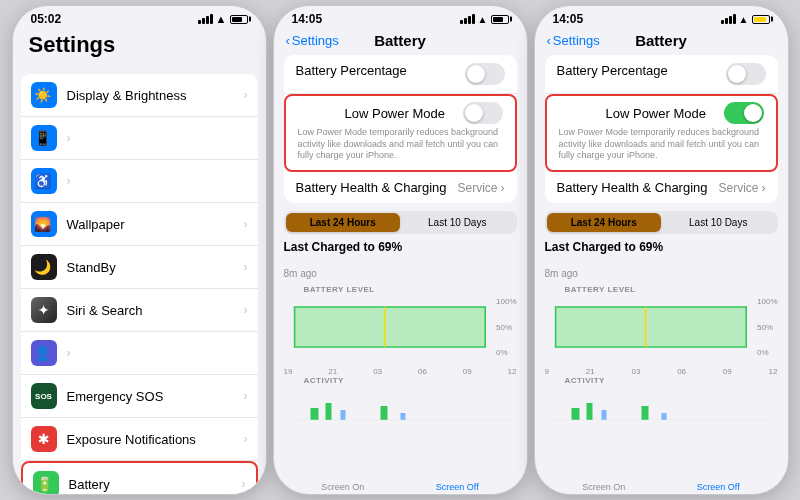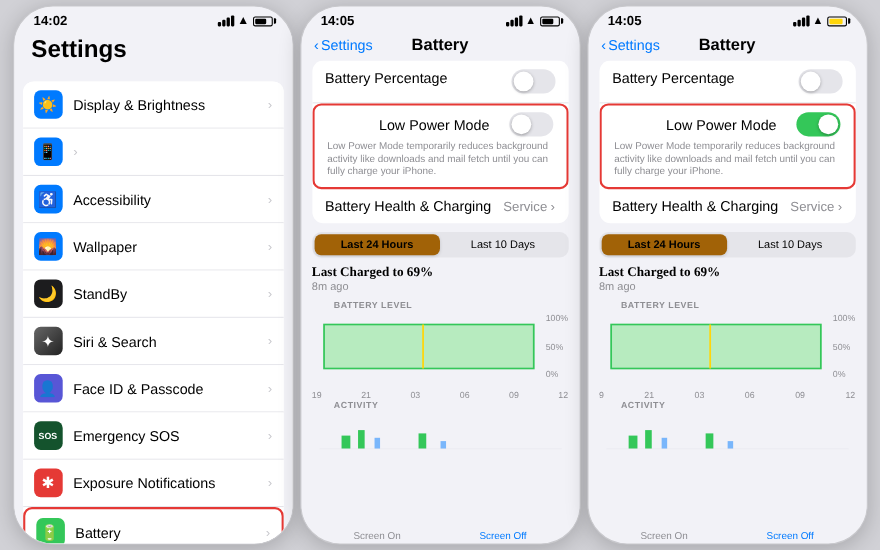--- a/index.html
+++ b/index.html
@@ -244,21 +244,21 @@
     .tab-btn {
       flex: 1;
       text-align: center;
       padding: 4px 0;
       font-size: 10px;
       border-radius: 6px;
       color: #000;
     }
     .tab-btn.active { background: #a16207; font-weight: 600; box-shadow: 0 1px 3px rgba(0,0,0,0.15); }
 
-    .charged-info { font-size: 12px; font-weight: 600; color: #000; margin-bottom: 1px; font-family: Liberation Serif, serif; }
+    .charged-info { font-size: 12px; font-weight: 600; color: #000; margin-bottom: 14px; }
     .charged-sub { font-size: 10px; color: #8e8e93; margin-bottom: 6px; }
 
     .chart-label { font-size: 8px; color: #8e8e93; text-transform: uppercase; font-weight: 600; letter-spacing: 0.5px; margin-bottom: 3px; padding-left: 20px; }
     .chart-area { position: relative; height: 60px; margin-bottom: 10px; }
     .chart-svg { width: 100%; height: 100%; }
     .chart-y-labels {
       position: absolute;
       right: 0;
       top: 0;
       bottom: 0;
@@ -293,21 +293,21 @@
       color: #8e8e93;
     }
     .screen-label.on { color: #007aff; }
   </style>
 </head>
 <body>
 
 <div class="phone-container">
   <div class="phone">
     <div class="status-bar">
-      <span class="status-bar-left">14:02</span>
+      <span class="status-bar-left">05:02</span>
       <div class="status-bar-right">
         <div class="signal-bars">
           <div class="signal-bar" style="height:4px;"></div>
           <div class="signal-bar" style="height:6px;"></div>
           <div class="signal-bar" style="height:8px;"></div>
           <div class="signal-bar" style="height:10px;"></div>
         </div>
         <span class="wifi-icon">▲</span>
         <div class="battery-icon">
           <div class="battery-fill" style="width:75%;"></div>
@@ -323,41 +323,39 @@
           <div class="item-icon" style="background:#007aff;">☀️</div>
           <span class="item-label">Display &amp; Brightness</span>
           <span class="item-chevron">›</span>
         </div>
         <div class="settings-item">
           <div class="item-icon" style="background:#007aff;">📱</div>
           <span class="item-chevron">›</span>
         </div>
         <div class="settings-item">
           <div class="item-icon" style="background:#007aff;">♿</div>
-          <span class="item-label">Accessibility</span>
           <span class="item-chevron">›</span>
         </div>
         <div class="settings-item">
           <div class="item-icon" style="background:#007aff;">🌄</div>
           <span class="item-label">Wallpaper</span>
           <span class="item-chevron">›</span>
         </div>
         <div class="settings-item">
           <div class="item-icon" style="background:#1c1c1e;">🌙</div>
           <span class="item-label">StandBy</span>
           <span class="item-chevron">›</span>
         </div>
         <div class="settings-item">
           <div class="item-icon" style="background:linear-gradient(135deg,#666,#222);">✦</div>
           <span class="item-label">Siri &amp; Search</span>
           <span class="item-chevron">›</span>
         </div>
         <div class="settings-item">
           <div class="item-icon" style="background:#5856d6;">👤</div>
-          <span class="item-label">Face ID &amp; Passcode</span>
           <span class="item-chevron">›</span>
         </div>
         <div class="settings-item">
           <div class="item-icon" style="background:#14532d;font-size:8px;font-weight:700;">SOS</div>
           <span class="item-label">Emergency SOS</span>
           <span class="item-chevron">›</span>
         </div>
         <div class="settings-item">
           <div class="item-icon" style="background:#e53935;">✱</div>
           <span class="item-label">Exposure Notifications</span>

